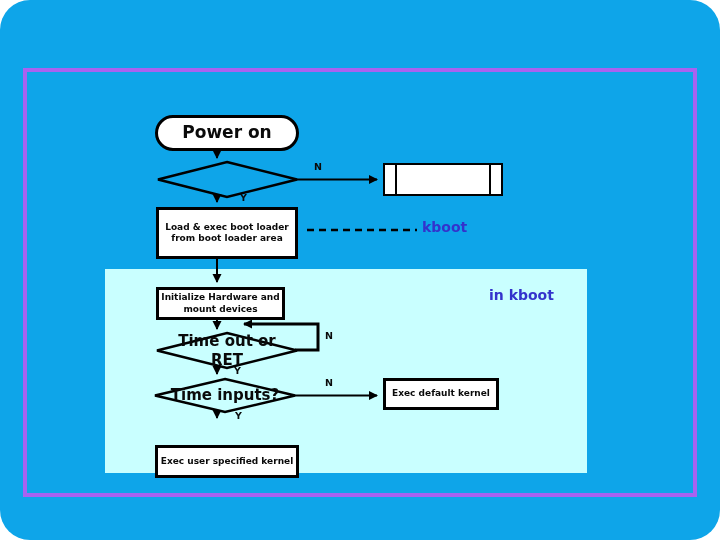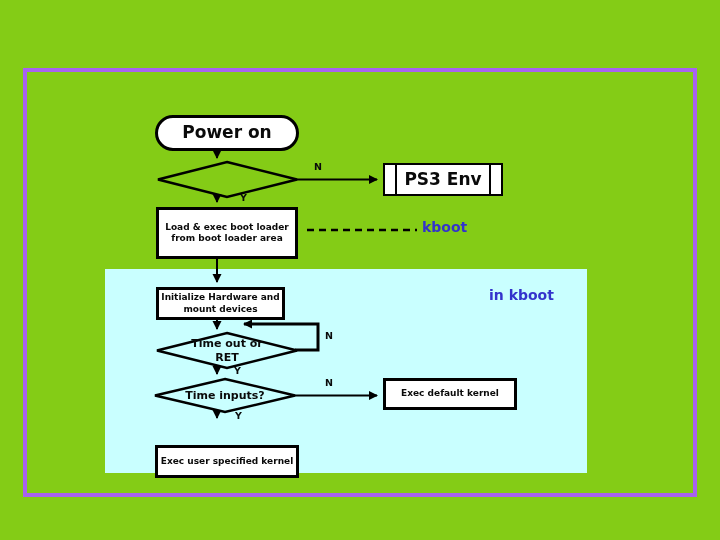--- a/index.html
+++ b/index.html
@@ -5,22 +5,23 @@
   html, body {
     margin: 0;
     padding: 0;
     background: #ffffff;
     font-family: "DejaVu Sans", "Liberation Sans", sans-serif;
   }
   .stage {
     position: relative;
     width: 720px;
     height: 540px;
-    background: #84cc16;
+    background: #0ea5e9;
     overflow: hidden;
+    border-radius: 30px;
   }
   .frame {
     position: absolute;
     left: 23px;
     top: 68px;
     width: 666px;
     height: 421px;
     border: 4px solid #a862f0;
     background: transparent;
   }
@@ -71,21 +72,21 @@
   .predef .bar.left { left: 10px; }
   .predef .bar.right { right: 10px; }
   .dtext {
     position: absolute;
     display: flex;
     align-items: center;
     justify-content: center;
     text-align: center;
     color: #0a0a0a;
     font-weight: bold;
-    font-size: 11px;
+    font-size: 15px;
     line-height: 1.25;
     white-space: pre-line;
   }
   .dtext.tiny { font-size: 8.5px; }
   .branch {
     position: absolute;
     color: #0a0a0a;
     font-weight: bold;
     font-size: 9.5px;
   }
@@ -141,39 +142,38 @@
   </svg>
 
   <div class="node oval" style="left:155px; top:115px; width:144px; height:36px;">
     <span class="txt">Power on</span>
   </div>
 
 
   <div class="node predef" style="left:383px; top:163px; width:120px; height:33px; border-width:2.5px;">
     <span class="bar left"></span>
     <span class="bar right"></span>
-    <span class="txt">PS3 Env</span>
   </div>
 
   <div class="node smalltext" style="left:156px; top:207px; width:142px; height:52px;">
     <span class="txt">Load &amp; exec boot loader
 from boot loader area</span>
   </div>
 
   <div class="node smalltext" style="left:156px; top:287px; width:129px; height:33px;">
     <span class="txt">Initialize Hardware and
 mount devices</span>
   </div>
 
   <div class="dtext" style="left:157px; top:333px; width:140px; height:35px;">Time out or
 RET</div>
 
   <div class="dtext" style="left:155px; top:379px; width:140px; height:33px;">Time inputs?</div>
 
-  <div class="node smalltext" style="left:383px; top:378px; width:134px; height:32px;">
+  <div class="node smalltext" style="left:383px; top:378px; width:116px; height:32px;">
     <span class="txt">Exec default kernel</span>
   </div>
 
   <div class="node smalltext" style="left:155px; top:445px; width:144px; height:33px;">
     <span class="txt">Exec user specified kernel</span>
   </div>
 
   <div class="branch" style="left:314px; top:161px;">N</div>
   <div class="branch" style="left:240px; top:192px;">Y</div>
   <div class="branch" style="left:325px; top:330px;">N</div>

